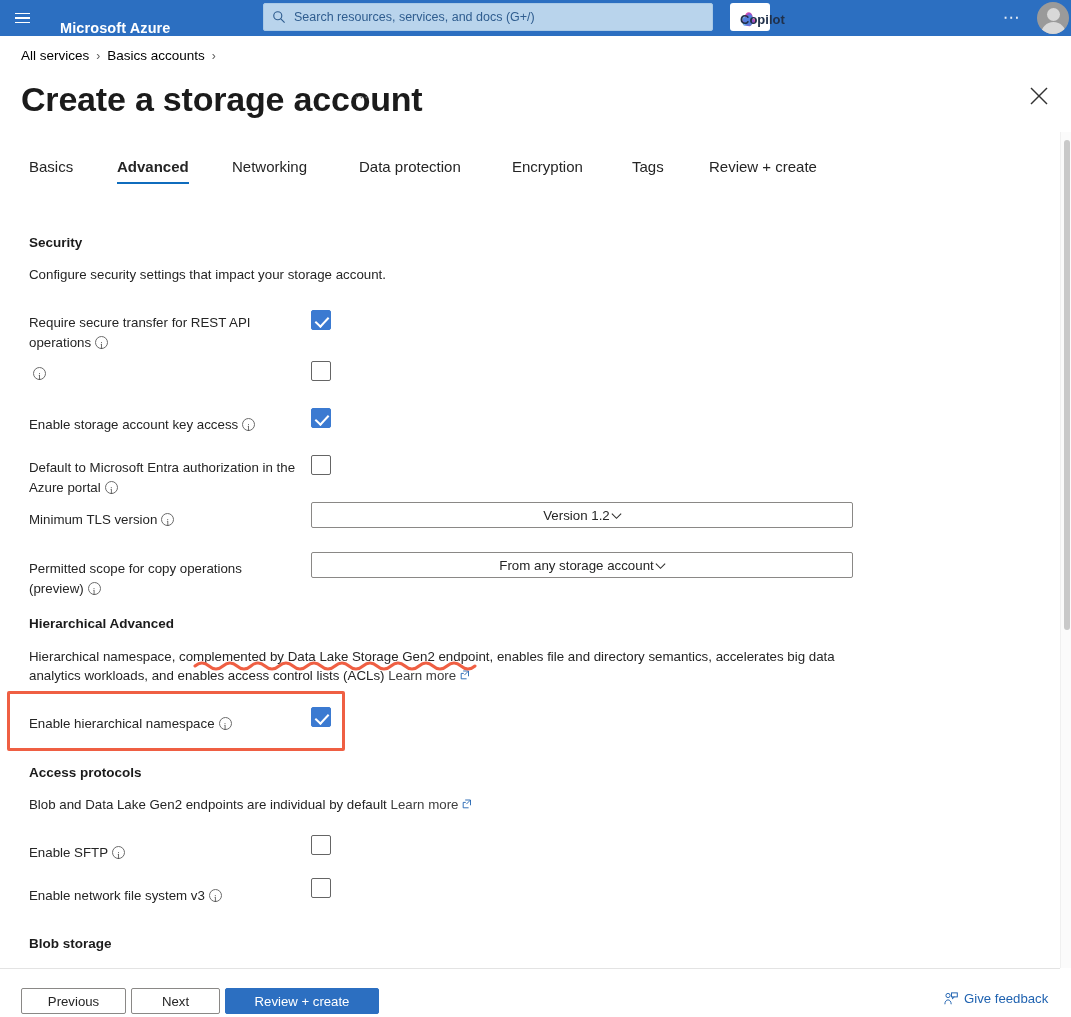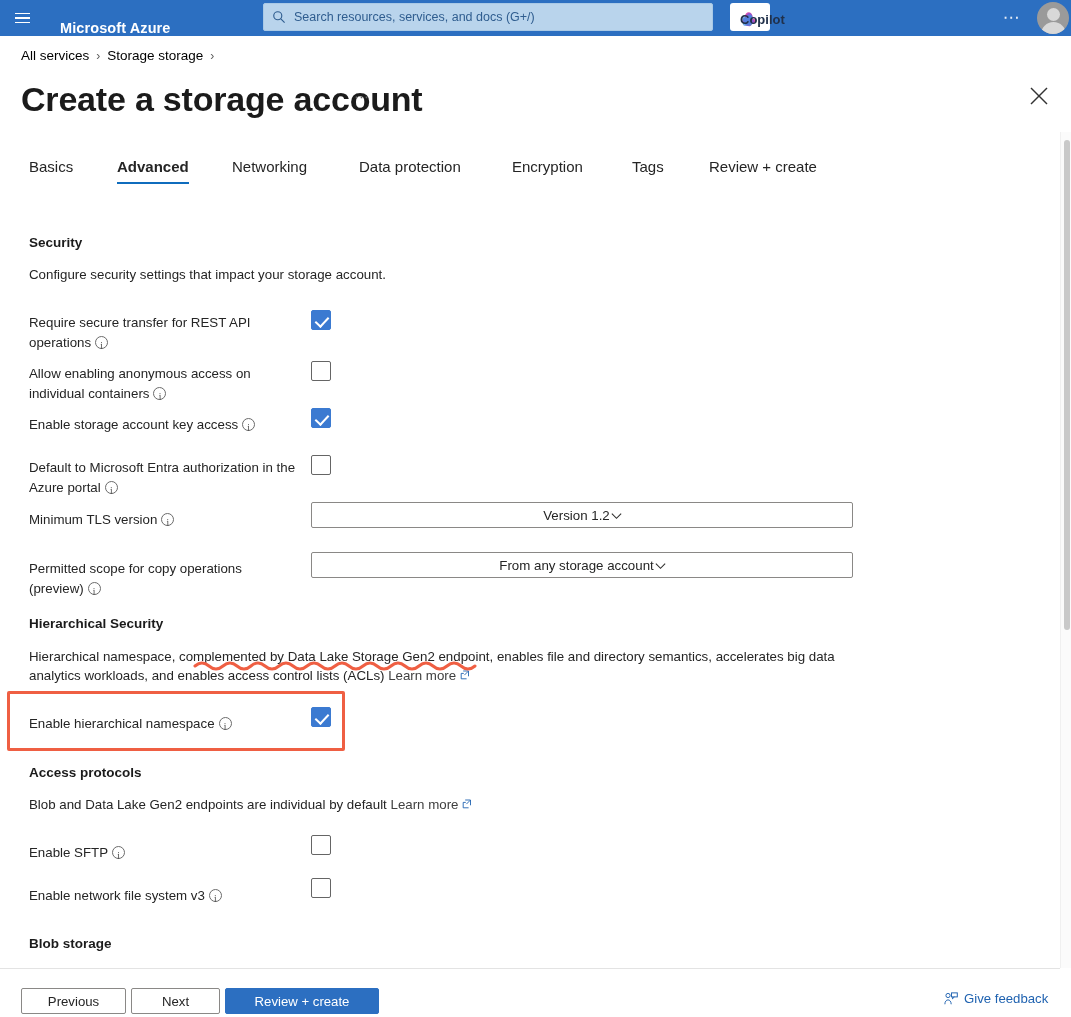--- a/index.html
+++ b/index.html
@@ -230,21 +230,21 @@
   <div class="bar-dots">⋯</div>
 
   <div class="avatar">
     <span class="head"></span>
     <span class="body"></span>
   </div>
 
   <div class="breadcrumb">
     <a>All services</a>
     <span class="sep">›</span>
-    <a>Storage storage</a>
+    <a>Basics accounts</a>
     <span class="sep">›</span>
   </div>
 
   <div class="page-title">Create a storage account</div>
   <div class="title-dots">⋯</div>
   <svg class="close-x" viewBox="0 0 22 22">
     <line x1="3" y1="3" x2="19" y2="19" stroke="#333" stroke-width="1.4"></line>
     <line x1="19" y1="3" x2="3" y2="19" stroke="#333" stroke-width="1.4"></line>
   </svg>
 
@@ -259,21 +259,21 @@
   </div>
 
   <div class="content">
 
     <div class="sec-head" style="left:29px; top:235px;">Security</div>
     <div class="sec-desc" style="left:29px; top:265px; width:640px;">Configure security settings that impact your storage account.</div>
 
     <div class="lbl" style="left:29px; top:313px; width:265px;"><span>Require secure transfer for REST API operations</span><span class="info-i"></span></div>
     <div class="cb on" style="left:311px; top:310px;"></div>
 
-    <div class="lbl" style="left:29px; top:364px; width:265px;"><span>Allow enabling anonymous access on individual containers</span><span class="info-i"></span></div>
+    <div class="lbl" style="left:29px; top:364px; width:265px;"><span class="info-i"></span></div>
     <div class="cb" style="left:311px; top:361px;"></div>
 
     <div class="lbl" style="left:29px; top:415px; width:275px;"><span>Enable storage account key access</span><span class="info-i"></span></div>
     <div class="cb on" style="left:311px; top:408px;"></div>
 
     <div class="lbl" style="left:29px; top:458px; width:276px;"><span>Default to Microsoft Entra authorization in the Azure portal</span><span class="info-i"></span></div>
     <div class="cb" style="left:311px; top:455px;"></div>
 
     <div class="lbl" style="left:29px; top:510px;"><span>Minimum TLS version</span><span class="info-i"></span></div>
     <div class="sel" style="left:311px; top:502px;">
@@ -284,21 +284,21 @@
     </div>
 
     <div class="lbl" style="left:29px; top:559px; width:270px;"><span>Permitted scope for copy operations (preview)</span><span class="info-i"></span></div>
     <div class="sel" style="left:311px; top:552px;">
       <span class="val">From any storage account</span>
       <svg class="chev" viewBox="0 0 14 14">
           <polyline points="2,5 7,10 12,5" fill="none" stroke="#323130" stroke-width="1.2"></polyline>
         </svg>
     </div>
 
-    <div class="sec-head" style="left:29px; top:616px;">Hierarchical Security</div>
+    <div class="sec-head" style="left:29px; top:616px;">Hierarchical Advanced</div>
     <div class="sec-desc" style="left:29px; top:647px; width:825px;"><span>Hierarchical namespace, complemented by Data Lake Storage Gen2 endpoint, enables file and directory semantics, accelerates big data analytics workloads, and enables access control lists (ACLs) </span><a class="learn">Learn more</a><svg class="ext" viewBox="0 0 10 10">
           <path d="M3.2 1h5.3v5.3" fill="none" stroke="#1f62b0" stroke-width=".9"></path>
           <path d="M8.2 1.3L4.4 5.1" stroke="#1f62b0" stroke-width=".9"></path>
           <path d="M6.6 8.8H1.2V3.4h2.6" fill="none" stroke="#1f62b0" stroke-width=".9"></path>
         </svg></div>
 
     <div class="lbl" style="left:29px; top:714px;"><span>Enable hierarchical namespace</span><span class="info-i"></span></div>
     <div class="cb on" style="left:311px; top:707px;"></div>
 
     <div class="sec-head" style="left:29px; top:765px;">Access protocols</div>

